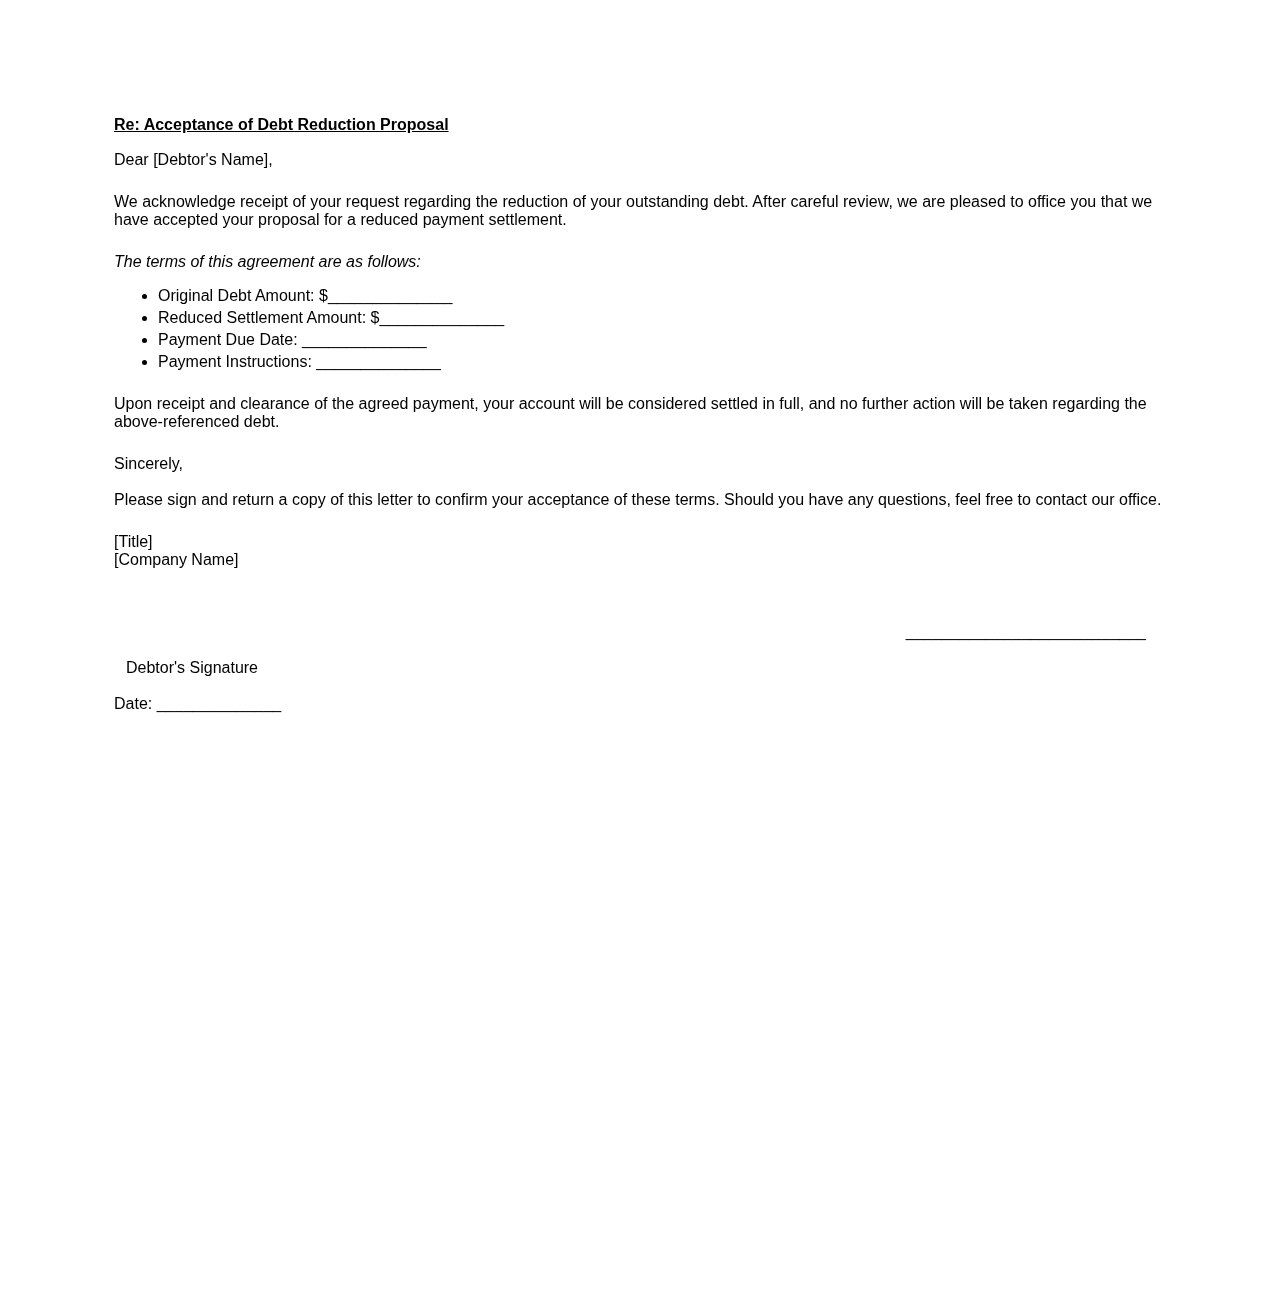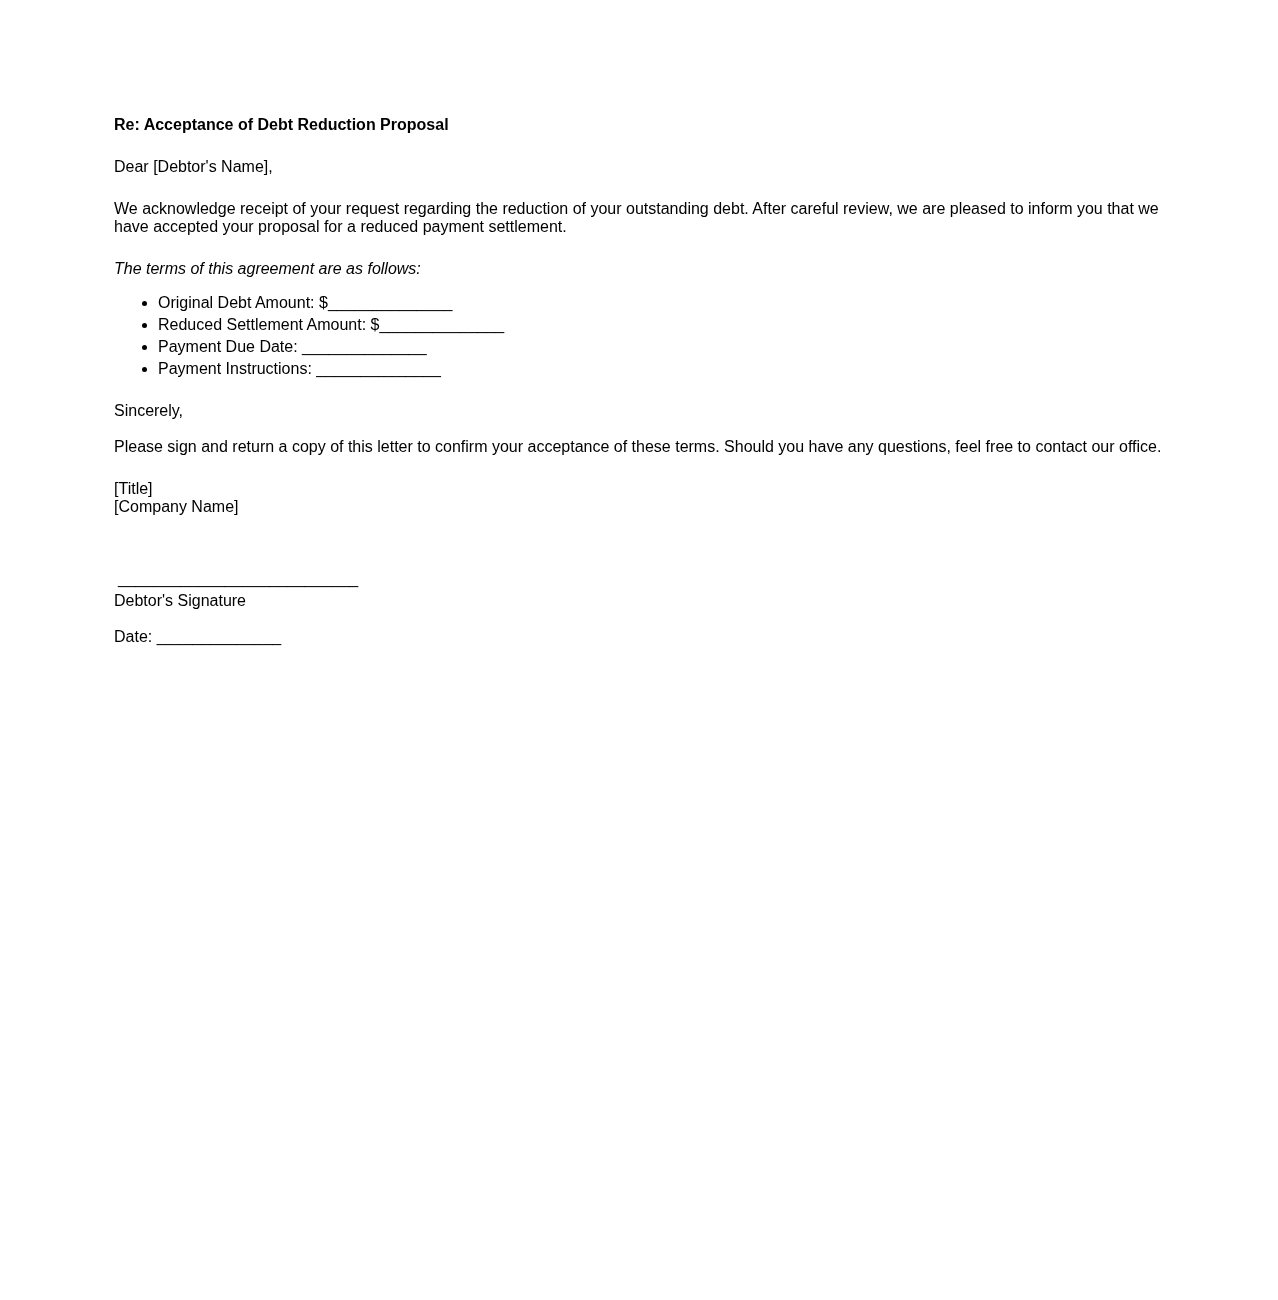--- a/index.html
+++ b/index.html
@@ -2,46 +2,47 @@
 <html><head>
   <meta charset="utf-8">
   <style>
     html, body { margin: 0; padding: 0; background: #ffffff; }
     body {
       width: 1278px; height: 1300px; overflow: hidden;
       font-family: "Liberation Sans", sans-serif;
       font-size: 16px; line-height: 18px; color: #000000;
     }
     .page { position: relative; padding: 116px 114px 0 114px; }
-    .subject { font-weight: bold; margin: 0 0 24px 0; }
+    .subject { font-weight: bold; margin: 0 0 17px 0; text-decoration: underline; }
     p { margin: 8px 0 24px 0; }
     ul { margin: 0 0 24px 0; padding-left: 40px; list-style: disc; }
     ul li { margin: 4px; }
     .intro-terms { margin-bottom: 16px; font-style: italic; }
     .sig-block { margin: 0 0 54px 0; }
     .sig-block div { margin: 0; }
-    .sig-line { margin: 4px; }
-    .sig-label { margin: 0 0 18px 0; }
+    .sig-line { margin: 18px; text-align: right; }
+    .sig-label { margin: 0 0 18px 12px; }
   </style>
 </head>
 <body>
 
 <div class="page">
   <p class="subject">Re: Acceptance of Debt Reduction Proposal</p>
   <p>Dear [Debtor's Name],</p>
-  <p>We acknowledge receipt of your request regarding the reduction of your outstanding debt. After careful review, we are pleased to inform you that we have accepted your proposal for a reduced payment settlement.</p>
+  <p>We acknowledge receipt of your request regarding the reduction of your outstanding debt. After careful review, we are pleased to office you that we have accepted your proposal for a reduced payment settlement.</p>
   <p class="intro-terms">The terms of this agreement are as follows:</p>
 
   <ul>
     <li><span>Original Debt Amount: $</span><span>______________</span></li>
     <li><span>Reduced Settlement Amount: $</span><span>______________</span></li>
     <li><span>Payment Due Date: </span><span>______________</span></li>
     <li><span>Payment Instructions: </span><span>______________</span></li>
   </ul>
 
+  <p>Upon receipt and clearance of the agreed payment, your account will be considered settled in full, and no further action will be taken regarding the above-referenced debt.</p>
   <p style="margin-bottom:18px">Sincerely,</p>
   <p>Please sign and return a copy of this letter to confirm your acceptance of these terms. Should you have any questions, feel free to contact our office.</p>
 
   <div class="sig-block">
     <div>[Title]</div>
     <div>[Company Name]</div>
   </div>
 
   <div class="sig-line">___________________________</div>
   <div class="sig-label">Debtor's Signature</div>

